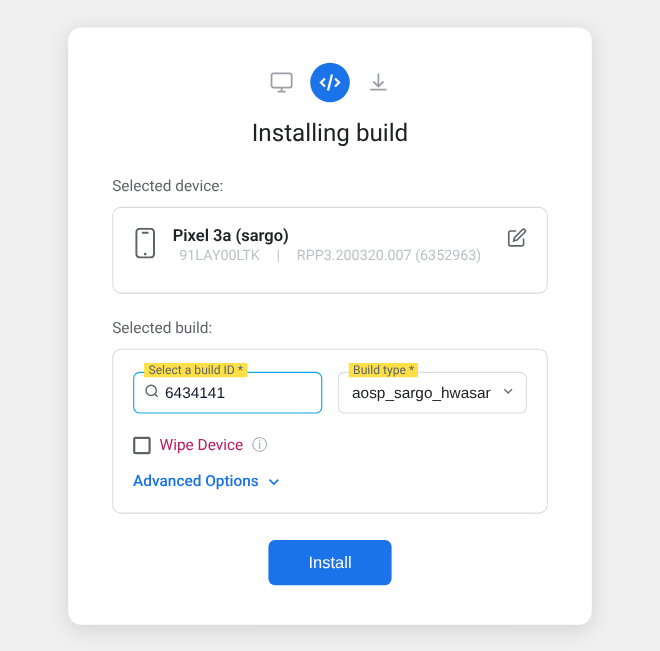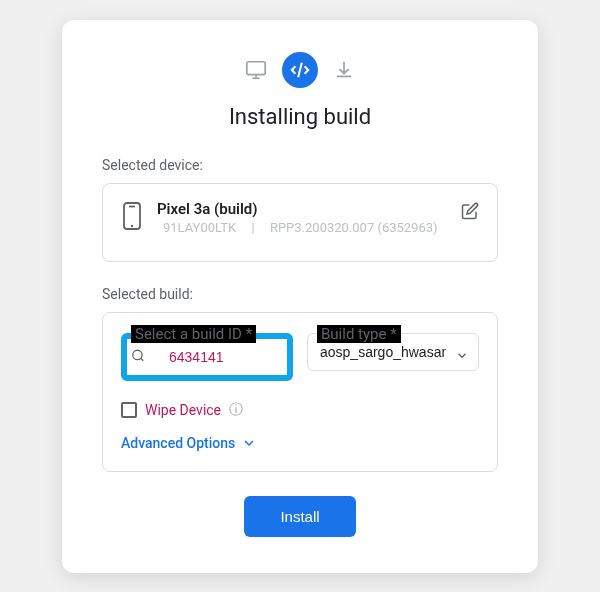--- a/index.html
+++ b/index.html
@@ -111,35 +111,35 @@
     .build-row {
       display: flex;
       gap: 14px;
       margin-bottom: 20px;
     }
     .field-group {
       flex: 1;
       position: relative;
     }
     .field-label {
-      font-size: 15px;
+      font-size: 11px;
       color: #5f6368;
       position: absolute;
       top: -8px;
       left: 10px;
-      background: #000000;
+      background: #fde047;
       padding: 0 4px;
     }
     .field-input {
       width: 100%;
-      border: 6px solid #0ea5e9;
+      border: 1px solid #0ea5e9;
       border-radius: 6px;
-      padding: 10px 12px 10px 42px;
-      font-size: 14px;
-      color: #be185d;
+      padding: 10px 12px 10px 28px;
+      font-size: 14px;
+      color: #0f172a;
       outline: none;
       background: #fff;
     }
     .search-icon-in {
       position: absolute;
       left: 10px;
       top: 50%;
       transform: translateY(-50%);
       color: #5f6368;
     }
@@ -250,21 +250,21 @@
   <div class="section-label">Selected device:</div>
   <div class="device-card">
     <div class="device-icon">
       <svg width="22" height="28" viewBox="0 0 22 28" fill="none" stroke="#5f6368" stroke-width="1.8">
         <rect x="3" y="1" width="16" height="26" rx="3"></rect>
         <circle cx="11" cy="24" r="1.2" fill="#5f6368" stroke="none"></circle>
         <line x1="8" y1="4.5" x2="14" y2="4.5"></line>
       </svg>
     </div>
     <div class="device-info">
-      <div class="device-name">Pixel 3a (build)</div>
+      <div class="device-name">Pixel 3a (sargo)</div>
       <div class="device-meta">
         <span>91LAY00LTK</span>
         <span>|</span>
         <span>RPP3.200320.007 (6352963)</span>
       </div>
     </div>
     <div class="edit-icon">
       <svg width="18" height="18" viewBox="0 0 24 24" fill="none" stroke="#5f6368" stroke-width="2">
         <path d="M11 4H4a2 2 0 00-2 2v14a2 2 0 002 2h14a2 2 0 002-2v-7"></path>
         <path d="M18.5 2.5a2.121 2.121 0 013 3L12 15l-4 1 1-4 9.5-9.5z"></path>

